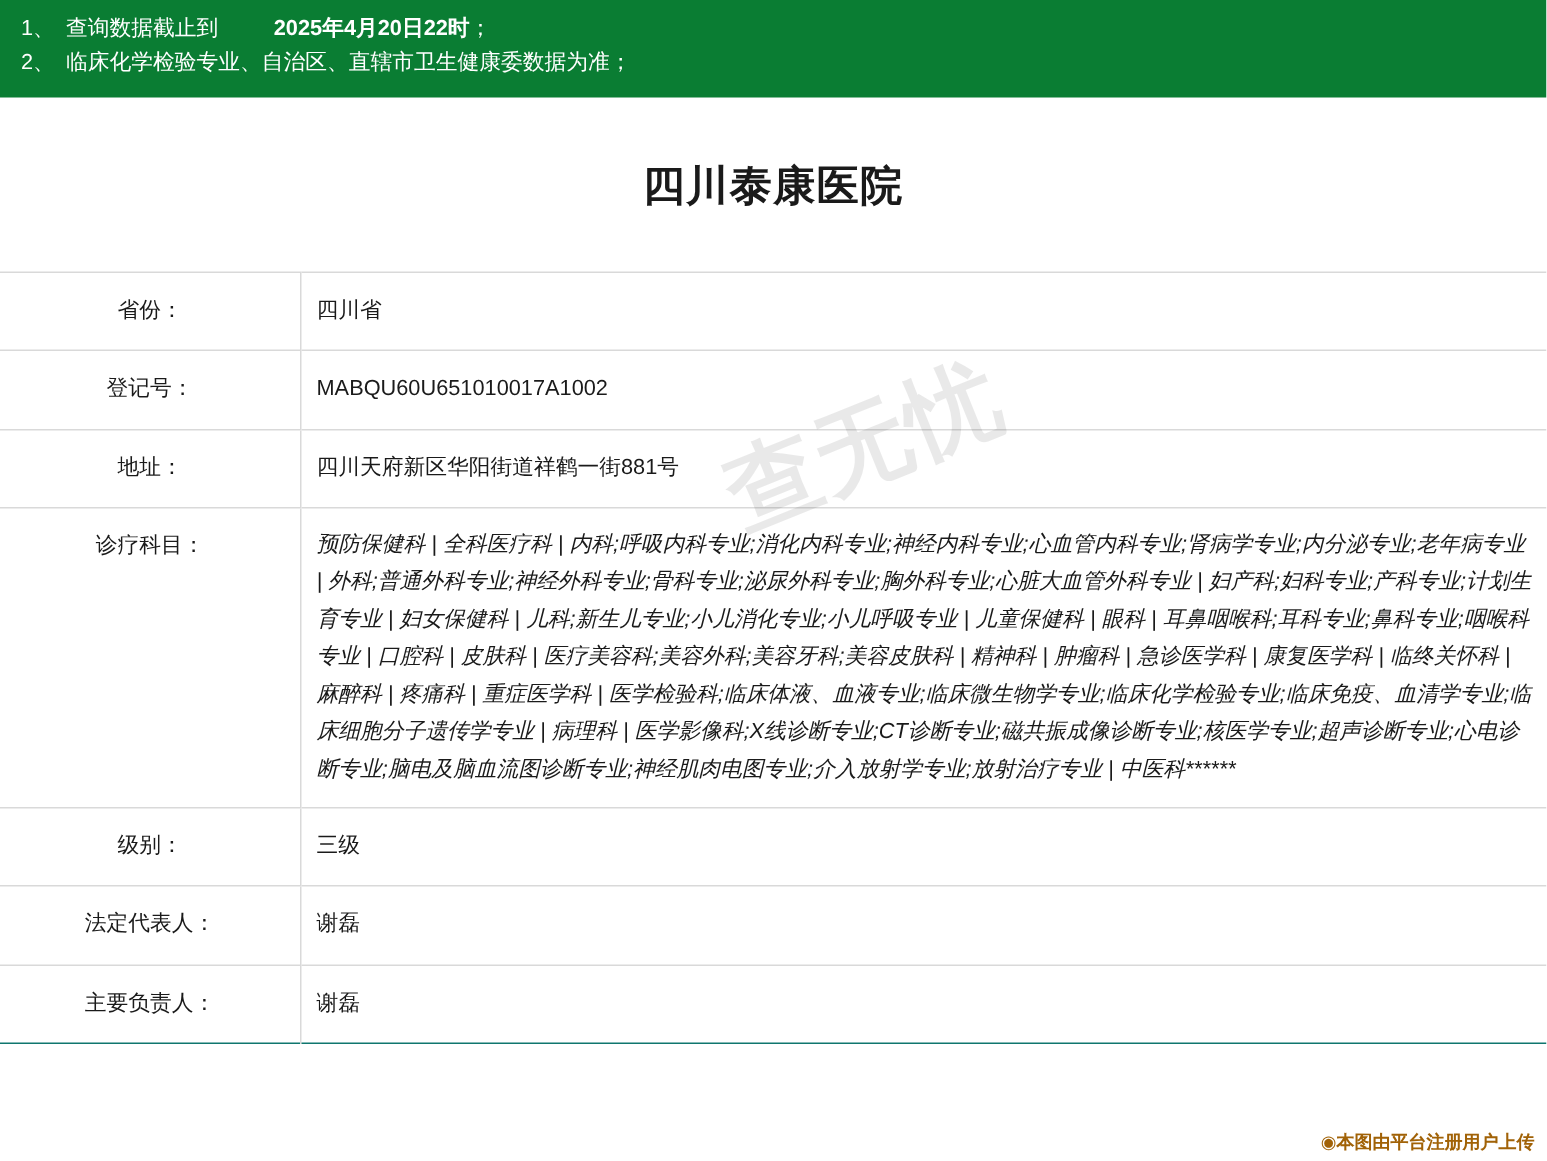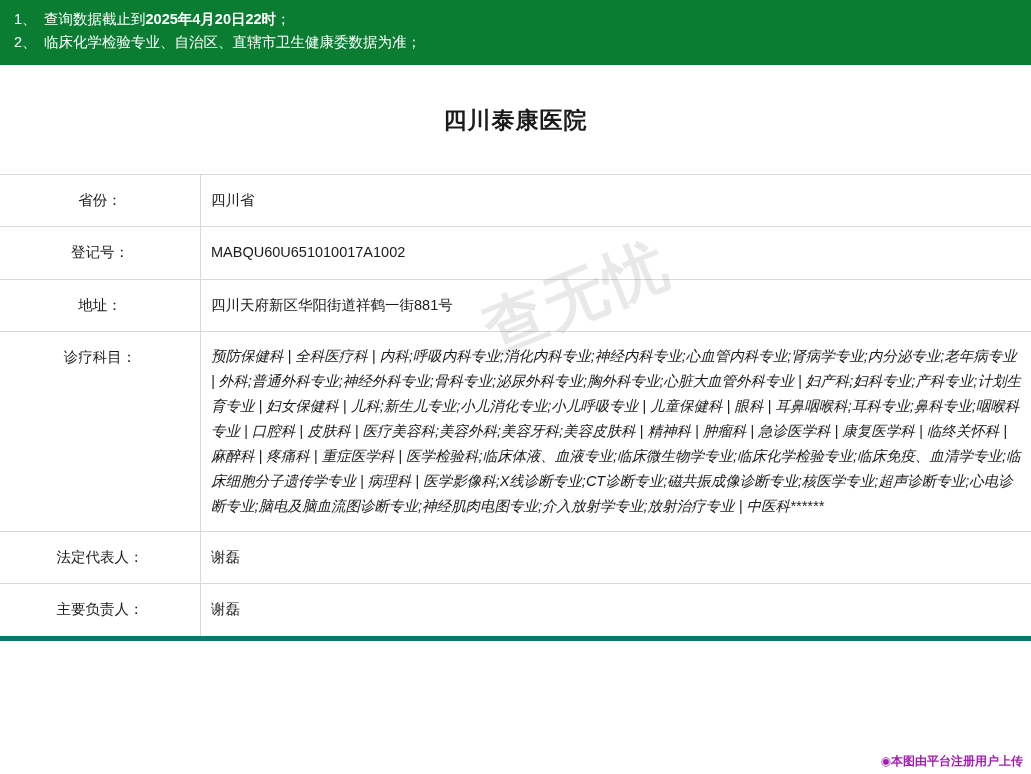--- a/index.html
+++ b/index.html
@@ -29,45 +29,46 @@
     padding-left: 44px;
     white-space: nowrap;
   }
   .notice-line .num {
     display: inline-block;
     width: 30px;
     margin-left: -30px;
   }
   .notice b {
     font-weight: bold;
+    padding-left: 37px;
   }
 
   
   .title-wrap {
     text-align: center;
     padding: 40px 0 38px 0;
   }
   .title {
-    font-size: 23px;
+    font-size: 28px;
     font-weight: bold;
     color: #1a1a1a;
     letter-spacing: 1px;
   }
 
   
   table.info {
     width: 100%;
     border-collapse: collapse;
     table-layout: fixed;
   }
   table.info tr {
     border-top: 1px solid #d9d9d9;
   }
   table.info tr:last-child {
-    border-bottom: 5px solid #0f766e;
+    border-bottom: 1px solid #0f766e;
   }
   table.info td {
     vertical-align: top;
     padding: 14px 10px 14px 10px;
     font-size: 14.5px;
     line-height: 1.62;
   }
   td.label {
     width: 180px;
     color: #1a1a1a;
@@ -99,21 +100,21 @@
     transform: rotate(-22deg);
     pointer-events: none;
     white-space: nowrap;
     letter-spacing: 2px;
   }
   .wm-corner {
     position: absolute;
     right: 8px;
     bottom: 4px;
     font-size: 12px;
-    color: #a21caf;
+    color: #a16207;
     font-weight: bold;
     white-space: nowrap;
   }
 </style>
 </head>
 <body>
 
 <div class="notice">
   <div class="notice-line">
     <span class="num">1、</span><span>查询数据截止到</span><b>2025年4月20日22时</b><span>；</span>
@@ -139,20 +140,24 @@
     </tr>
     <tr>
       <td class="label">地址：</td>
       <td class="value">四川天府新区华阳街道祥鹤一街881号</td>
     </tr>
     <tr>
       <td class="label">诊疗科目：</td>
       <td class="value tall">预防保健科 | 全科医疗科 | 内科;呼吸内科专业;消化内科专业;神经内科专业;心血管内科专业;肾病学专业;内分泌专业;老年病专业 | 外科;普通外科专业;神经外科专业;骨科专业;泌尿外科专业;胸外科专业;心脏大血管外科专业 | 妇产科;妇科专业;产科专业;计划生育专业 | 妇女保健科 | 儿科;新生儿专业;小儿消化专业;小儿呼吸专业 | 儿童保健科 | 眼科 | 耳鼻咽喉科;耳科专业;鼻科专业;咽喉科专业 | 口腔科 | 皮肤科 | 医疗美容科;美容外科;美容牙科;美容皮肤科 | 精神科 | 肿瘤科 | 急诊医学科 | 康复医学科 | 临终关怀科 | 麻醉科 | 疼痛科 | 重症医学科 | 医学检验科;临床体液、血液专业;临床微生物学专业;临床化学检验专业;临床免疫、血清学专业;临床细胞分子遗传学专业 | 病理科 | 医学影像科;X线诊断专业;CT诊断专业;磁共振成像诊断专业;核医学专业;超声诊断专业;心电诊断专业;脑电及脑血流图诊断专业;神经肌肉电图专业;介入放射学专业;放射治疗专业 | 中医科******</td>
     </tr>
     <tr>
+      <td class="label">级别：</td>
+      <td class="value">三级</td>
+    </tr>
+    <tr>
       <td class="label">法定代表人：</td>
       <td class="value">谢磊</td>
     </tr>
     <tr>
       <td class="label">主要负责人：</td>
       <td class="value">谢磊</td>
     </tr>
   </tbody>
 </table>
 

